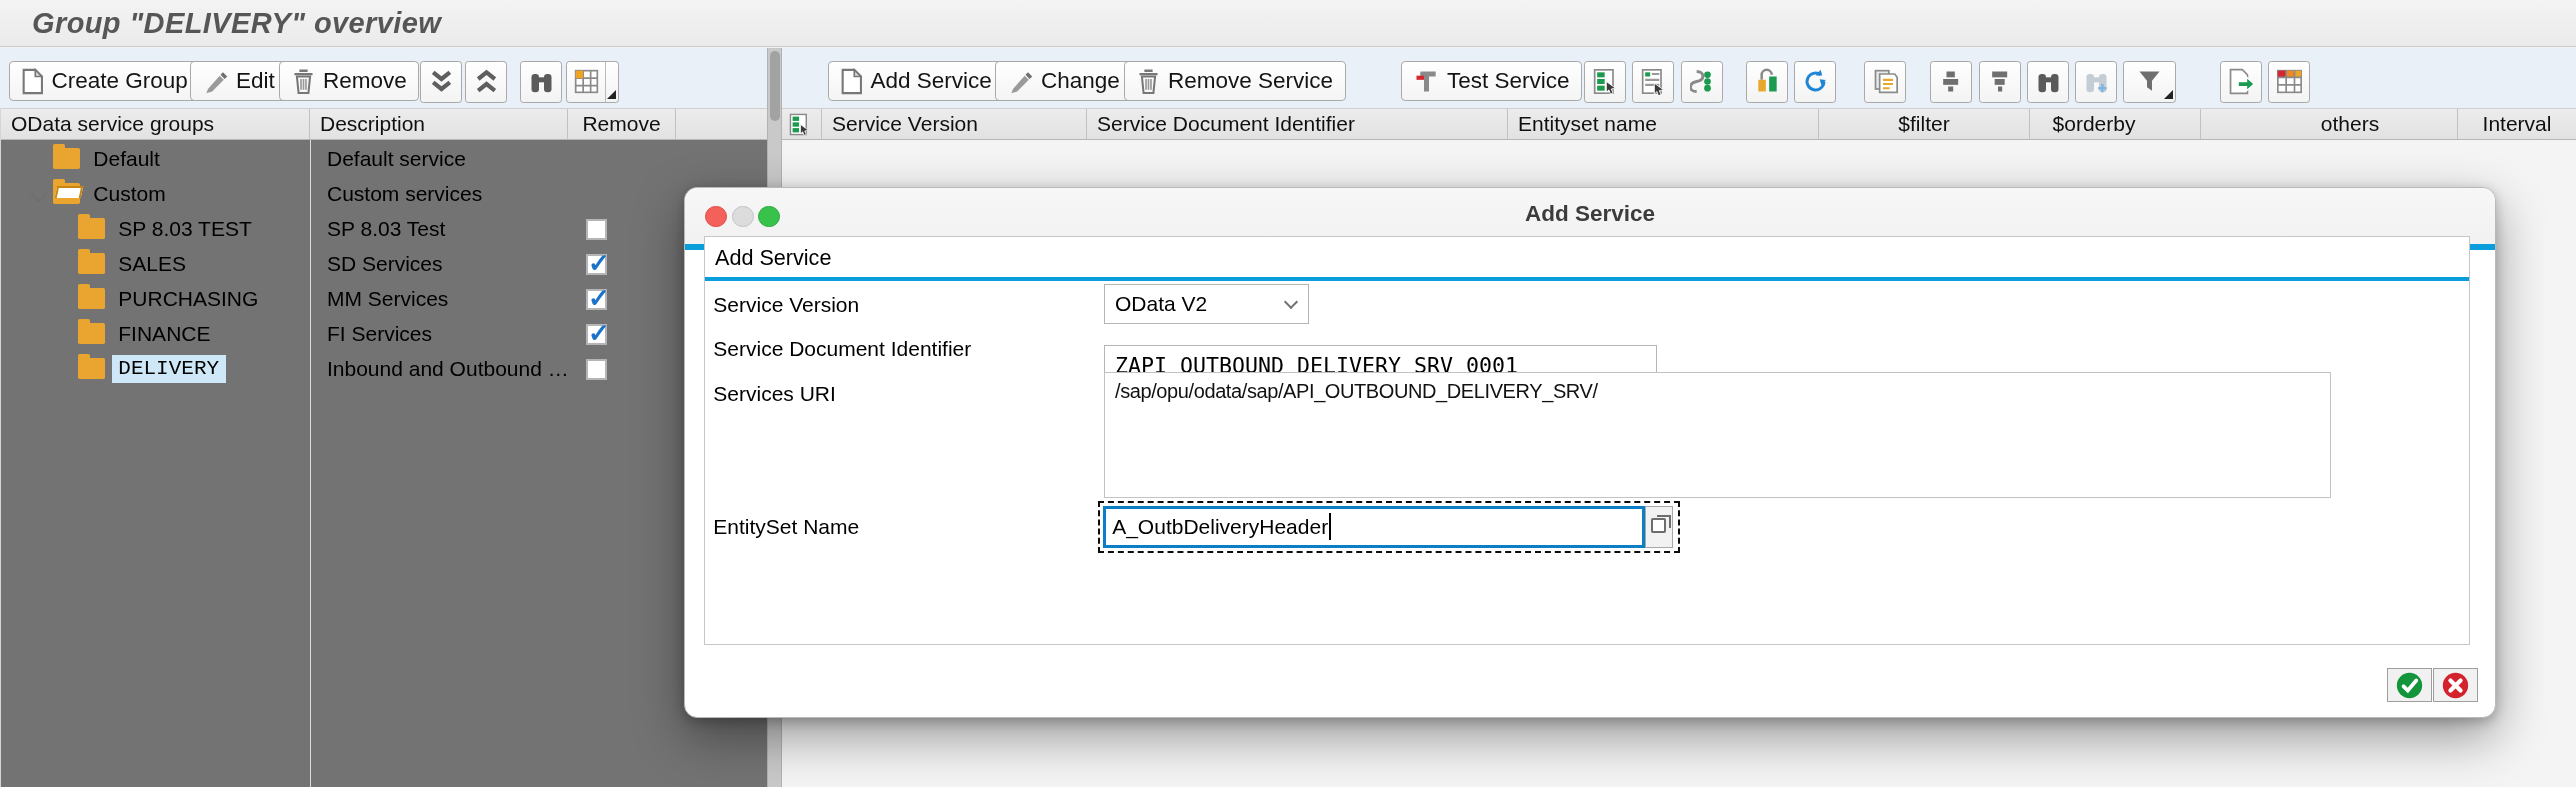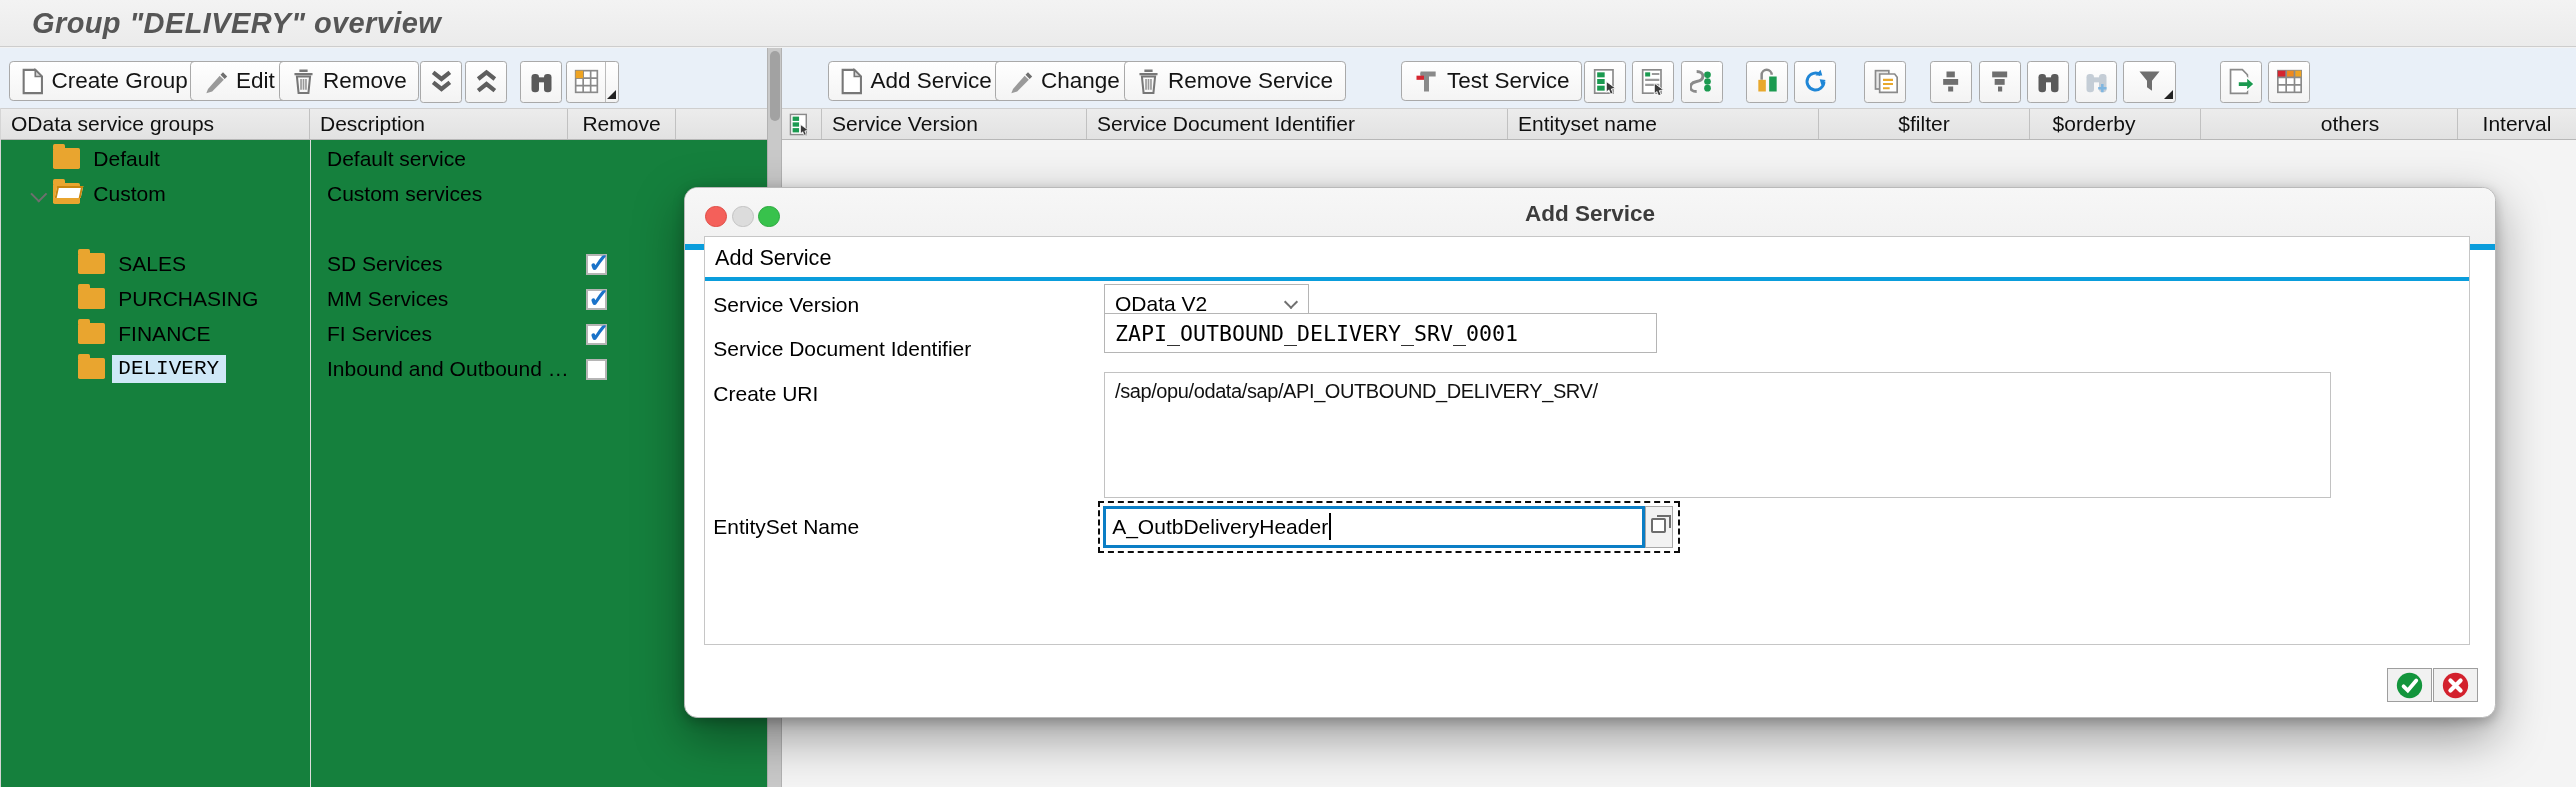--- a/index.html
+++ b/index.html
@@ -19,21 +19,21 @@
     border:1.7px solid #a9a9a9; border-radius:4.2px; display:flex; align-items:center; gap:8.3px;
     padding:0 11.6px; font-size:22.5px; color:#141414; white-space:nowrap; }
   .ibtn { position:absolute; top:12.5px; width:42px; height:42px; background:linear-gradient(#ffffff,#f3f3f3);
     border:1.7px solid #a9a9a9; border-radius:3.3px; display:flex; align-items:center; justify-content:center; }
   .ibtn.wide { width:53px; }
   .corner-tri { position:absolute; right:2.5px; bottom:2.5px; width:0; height:0;
     border-left:9.2px solid transparent; border-bottom:9.2px solid #222; }
   .sep-zone { position:absolute; right:0; top:0; bottom:0; width:13.3px; border-left:0.8px solid #bbb; }
 
   
-  .left-panel { position:absolute; left:0; top:108px; width:767px; height:679px; background:#15803d; border-left:0.8px solid #d5d5d5; }
+  .left-panel { position:absolute; left:0; top:108px; width:767px; height:679px; background:#737373; border-left:0.8px solid #d5d5d5; }
   .splitter { position:absolute; left:767px; top:48px; width:15px; height:739px;
     background:#c9c9c9; border-left:0.8px solid #b2b2b2; border-right:0.8px solid #b2b2b2; }
   .splitter .thumb { position:absolute; left:1.7px; top:3.3px; width:10px; height:70px; background:#a2a2a2; border-radius:5px; }
   .right-panel { position:absolute; left:782px; top:108px; width:1794px; height:679px; background:#f4f4f4; }
 
   .hdr-row { position:absolute; left:0; top:0; height:32px; width:100%;
     background:linear-gradient(#ececec,#e2e2e2); border-top:0.8px solid #cfcfcf; border-bottom:1.7px solid #b7b7b7; }
   .hdr-cell { position:absolute; top:0; height:30px; display:flex; align-items:center;
     font-size:21px; color:#101010; border-right:0.8px solid #c1c1c1; padding:0 10px; overflow:hidden; }
   .hdr-cell.center { justify-content:center; }
@@ -66,21 +66,21 @@
   .dlg-accent { position:absolute; left:0; top:56px; width:100%; height:5.8px; background:#0a9ddc; }
 
   .groupbox { position:absolute; left:19px; top:48px; width:1766px; height:409px; border:0.8px solid #c6c6c6; background:#fff; }
   .group-heading { position:absolute; left:10px; top:8.3px; font-size:21.6px; color:#000; }
   .group-underline { position:absolute; left:0px; top:40px; width:100%; height:4.2px; background:#0a9ddc; }
   .f-label { position:absolute; left:8.3px; font-size:21px; color:#000; }
   .dropdown { position:absolute; left:399px; top:47px; width:205px; height:40px; background:#fff;
     border:1.7px solid #b5b5b5; display:flex; align-items:center; padding:0 10px; font-size:21px; color:#000; }
   .dd-chev { position:absolute; right:11.6px; top:11.6px; width:10px; height:10px;
     border-right:2.5px solid #707070; border-bottom:2.5px solid #707070; transform:rotate(45deg); }
-  .txt-input { position:absolute; left:399px; top:76px; width:553px; height:40px; background:#fff;
+  .txt-input { position:absolute; left:399px; top:108px; width:553px; height:40px; background:#fff;
     border:1.7px solid #b5b5b5; display:flex; align-items:center; padding:0 10px;
     font-family:"DejaVu Sans Mono", monospace; font-size:21.6px; color:#000; }
   .uri-area { position:absolute; left:399px; top:135px; width:1227px; height:126px; background:#fff;
     border:0.8px solid #c2c2c2; padding:6.7px 10px; font-size:20px; color:#111; letter-spacing:-0.4px; }
   .focus-wrap { position:absolute; left:393px; top:264px; width:582px; height:52px; border:2.5px dashed #0c0c0c; }
   .es-input { position:absolute; left:2.5px; top:2.5px; width:542px; height:42px; background:#fff;
     border:3.3px solid #0b7ec5; display:flex; align-items:center; padding:0 6.7px; font-size:21px; color:#000; }
   .caret { display:inline-block; width:2.5px; height:27px; background:#000; margin-left:0.8px; }
   .vh-btn { position:absolute; right:5px; top:2.5px; width:28px; height:42px; background:#f2f2f2;
     border:1.7px solid #a8a8a8; display:flex; align-items:center; justify-content:center; }
@@ -356,20 +356,28 @@
         </div>
       <div class="tree-desc">Default service</div>
     </div>
     <div class="tree-row" style="top:68px;">
       <span class="expander"></span>
       <div class="tree-name" style="left:40px;">
           <span class="folder open"></span>
           <span class="lbl">Custom</span>
         </div>
       <div class="tree-desc">Custom services</div>
+    </div>
+    <div class="tree-row" style="top:103px;">
+      <div class="tree-name" style="left:65px;">
+          <span class="folder"></span>
+          <span class="lbl">SP 8.03 TEST</span>
+        </div>
+      <div class="tree-desc">SP 8.03 Test</div>
+      <span class="cbx"></span>
     </div>
     <div class="tree-row" style="top:138px;">
       <div class="tree-name" style="left:65px;">
           <span class="folder"></span>
           <span class="lbl">SALES</span>
         </div>
       <div class="tree-desc">SD Services</div>
       <span class="cbx checked"></span>
     </div>
     <div class="tree-row" style="top:173px;">
@@ -456,21 +464,21 @@
       <div class="dropdown">
         <span>OData V2</span>
         <span class="dd-chev"></span>
       </div>
 
       <div class="f-label" style="top:100px;">Service Document Identifier</div>
       <div class="txt-input">
         <span>ZAPI_OUTBOUND_DELIVERY_SRV_0001</span>
       </div>
 
-      <div class="f-label" style="top:145px;">Create URI</div>
+      <div class="f-label" style="top:145px;">Services URI</div>
       <div class="uri-area">
         <span>/sap/opu/odata/sap/API_OUTBOUND_DELIVERY_SRV/</span>
       </div>
 
       <div class="f-label" style="top:278px;">EntitySet Name</div>
       <div class="focus-wrap">
         <div class="es-input">
           <span>A_OutbDeliveryHeader</span>
             <span class="caret"></span>
         </div>

